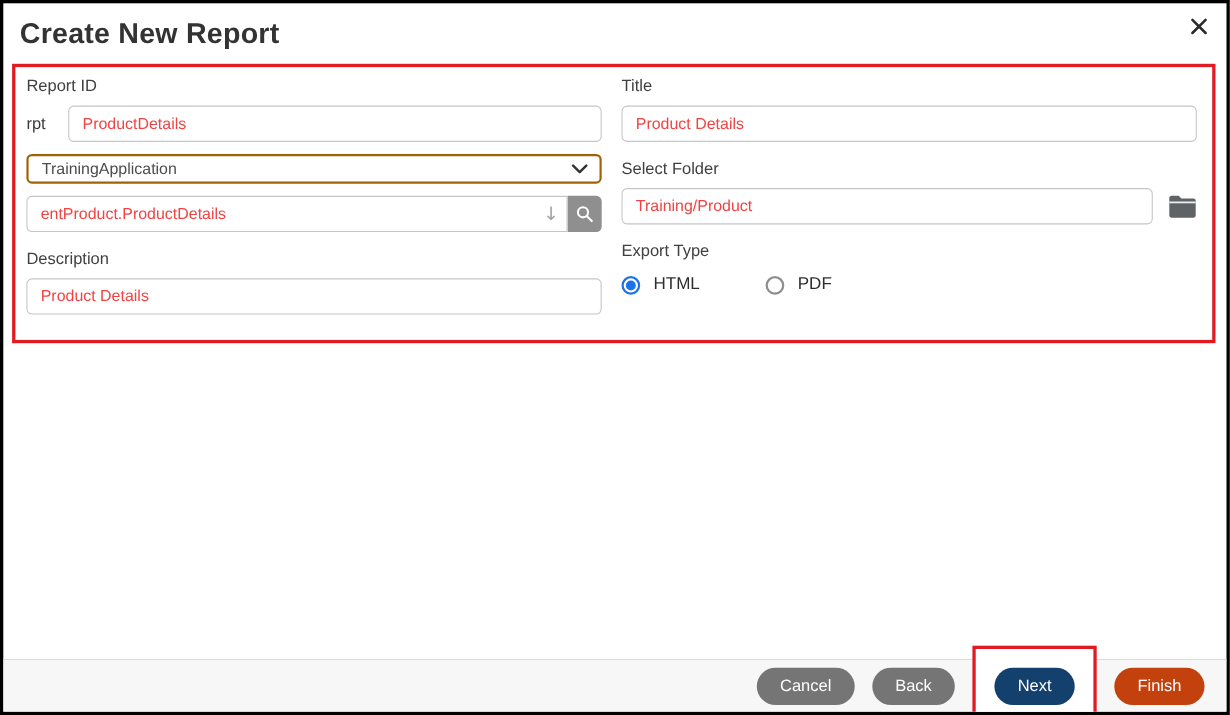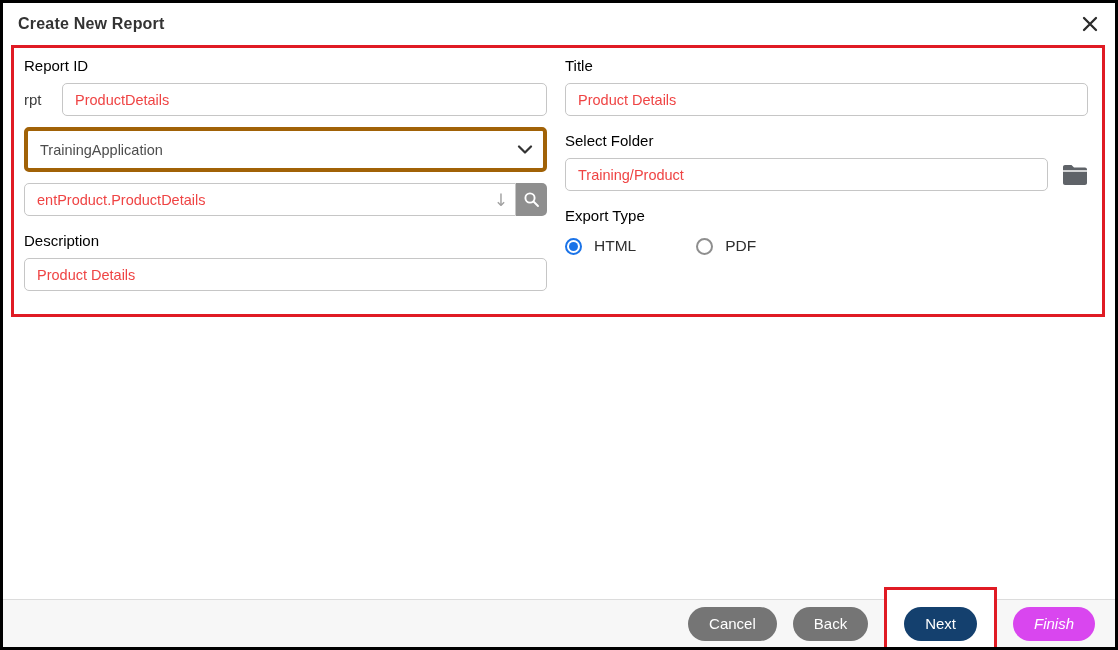--- a/index.html
+++ b/index.html
@@ -9,53 +9,53 @@
     background: #ffffff;
     border: 3px solid #000000;
     display: flex;
     flex-direction: column;
     position: relative;
     overflow: hidden;
   }
 
   
   .dlg-header { position: relative; padding: 12px 18px 8px 15px; }
-  .dlg-title { font-size: 16px; font-weight: bold; color: #333333; letter-spacing: 0.2px; }
+  .dlg-title { font-size: 26px; font-weight: bold; color: #333333; letter-spacing: 0.2px; }
   .close-btn {
     position: absolute; top: 10px; right: 14px;
     width: 22px; height: 22px; cursor: pointer;
     display: flex; align-items: center; justify-content: center;
     background: none; border: none;
   }
 
   
   .form-outline {
     margin: 4px 10px 0 8px;
     border: 3px solid #e01b24;
     padding: 4px 14px 12px 10px;
   }
   .form-grid { display: grid; grid-template-columns: 1fr 1fr; column-gap: 18px; }
   .col { display: flex; flex-direction: column; }
   .field-group { margin-bottom: 11px; }
-  .field-label { font-size: 15px; color: #000000; margin: 5px 0 9px 0; line-height: 17px; }
+  .field-label { font-size: 15px; color: #404040; margin: 5px 0 9px 0; line-height: 17px; }
 
   .text-input {
     width: 100%; height: 33px;
     border: 1px solid #c6c6c6; border-radius: 5px;
     padding: 0 12px; font-size: 14.5px; color: #ef4444;
     background: #ffffff; outline: none;
     font-family: "Liberation Sans", "DejaVu Sans", sans-serif;
   }
 
   .prefix-row { display: flex; align-items: center; }
   .prefix-text { font-size: 15px; color: #3c3c3c; width: 38px; flex: none; }
 
   
   .select-box {
-    height: 45px; border: 4px solid #a16207; border-radius: 5px;
+    height: 27px; border: 2px solid #a16207; border-radius: 5px;
     display: flex; align-items: center; justify-content: space-between;
     padding: 0 10px 0 12px; background: #fff; cursor: pointer;
   }
   .select-text { font-size: 14.5px; color: #4d4d4d; }
 
   
   .ds-row { display: flex; align-items: stretch; }
   .ds-input-wrap { position: relative; flex: 1; }
   .ds-input-wrap .text-input { border-radius: 5px 0 0 5px; padding-right: 30px; }
   .ds-arrow {
@@ -99,21 +99,21 @@
     padding: 7px 20px; height: 48px;
     display: flex; align-items: center; justify-content: flex-end; gap: 16px;
   }
   .pill-btn {
     height: 34px; border: none; border-radius: 17px;
     padding: 0 21px; font-size: 15px; color: #ffffff; cursor: pointer;
     font-family: "Liberation Sans", "DejaVu Sans", sans-serif;
   }
   .btn-gray { background: #757575; }
   .btn-primary { background: #14406e; }
-  .btn-disabled { background: #d946ef; cursor: default; font-style: italic; }
+  .btn-disabled { background: #c2410c; cursor: default; }
   .next-highlight {
     border: 3px solid #e01b24; padding: 17px; display: inline-flex;
     background: #fff;
   }
 </style>
 </head>
 <body>
 
 <div class="dlg-header">
   <div class="dlg-title">Create New Report</div>

